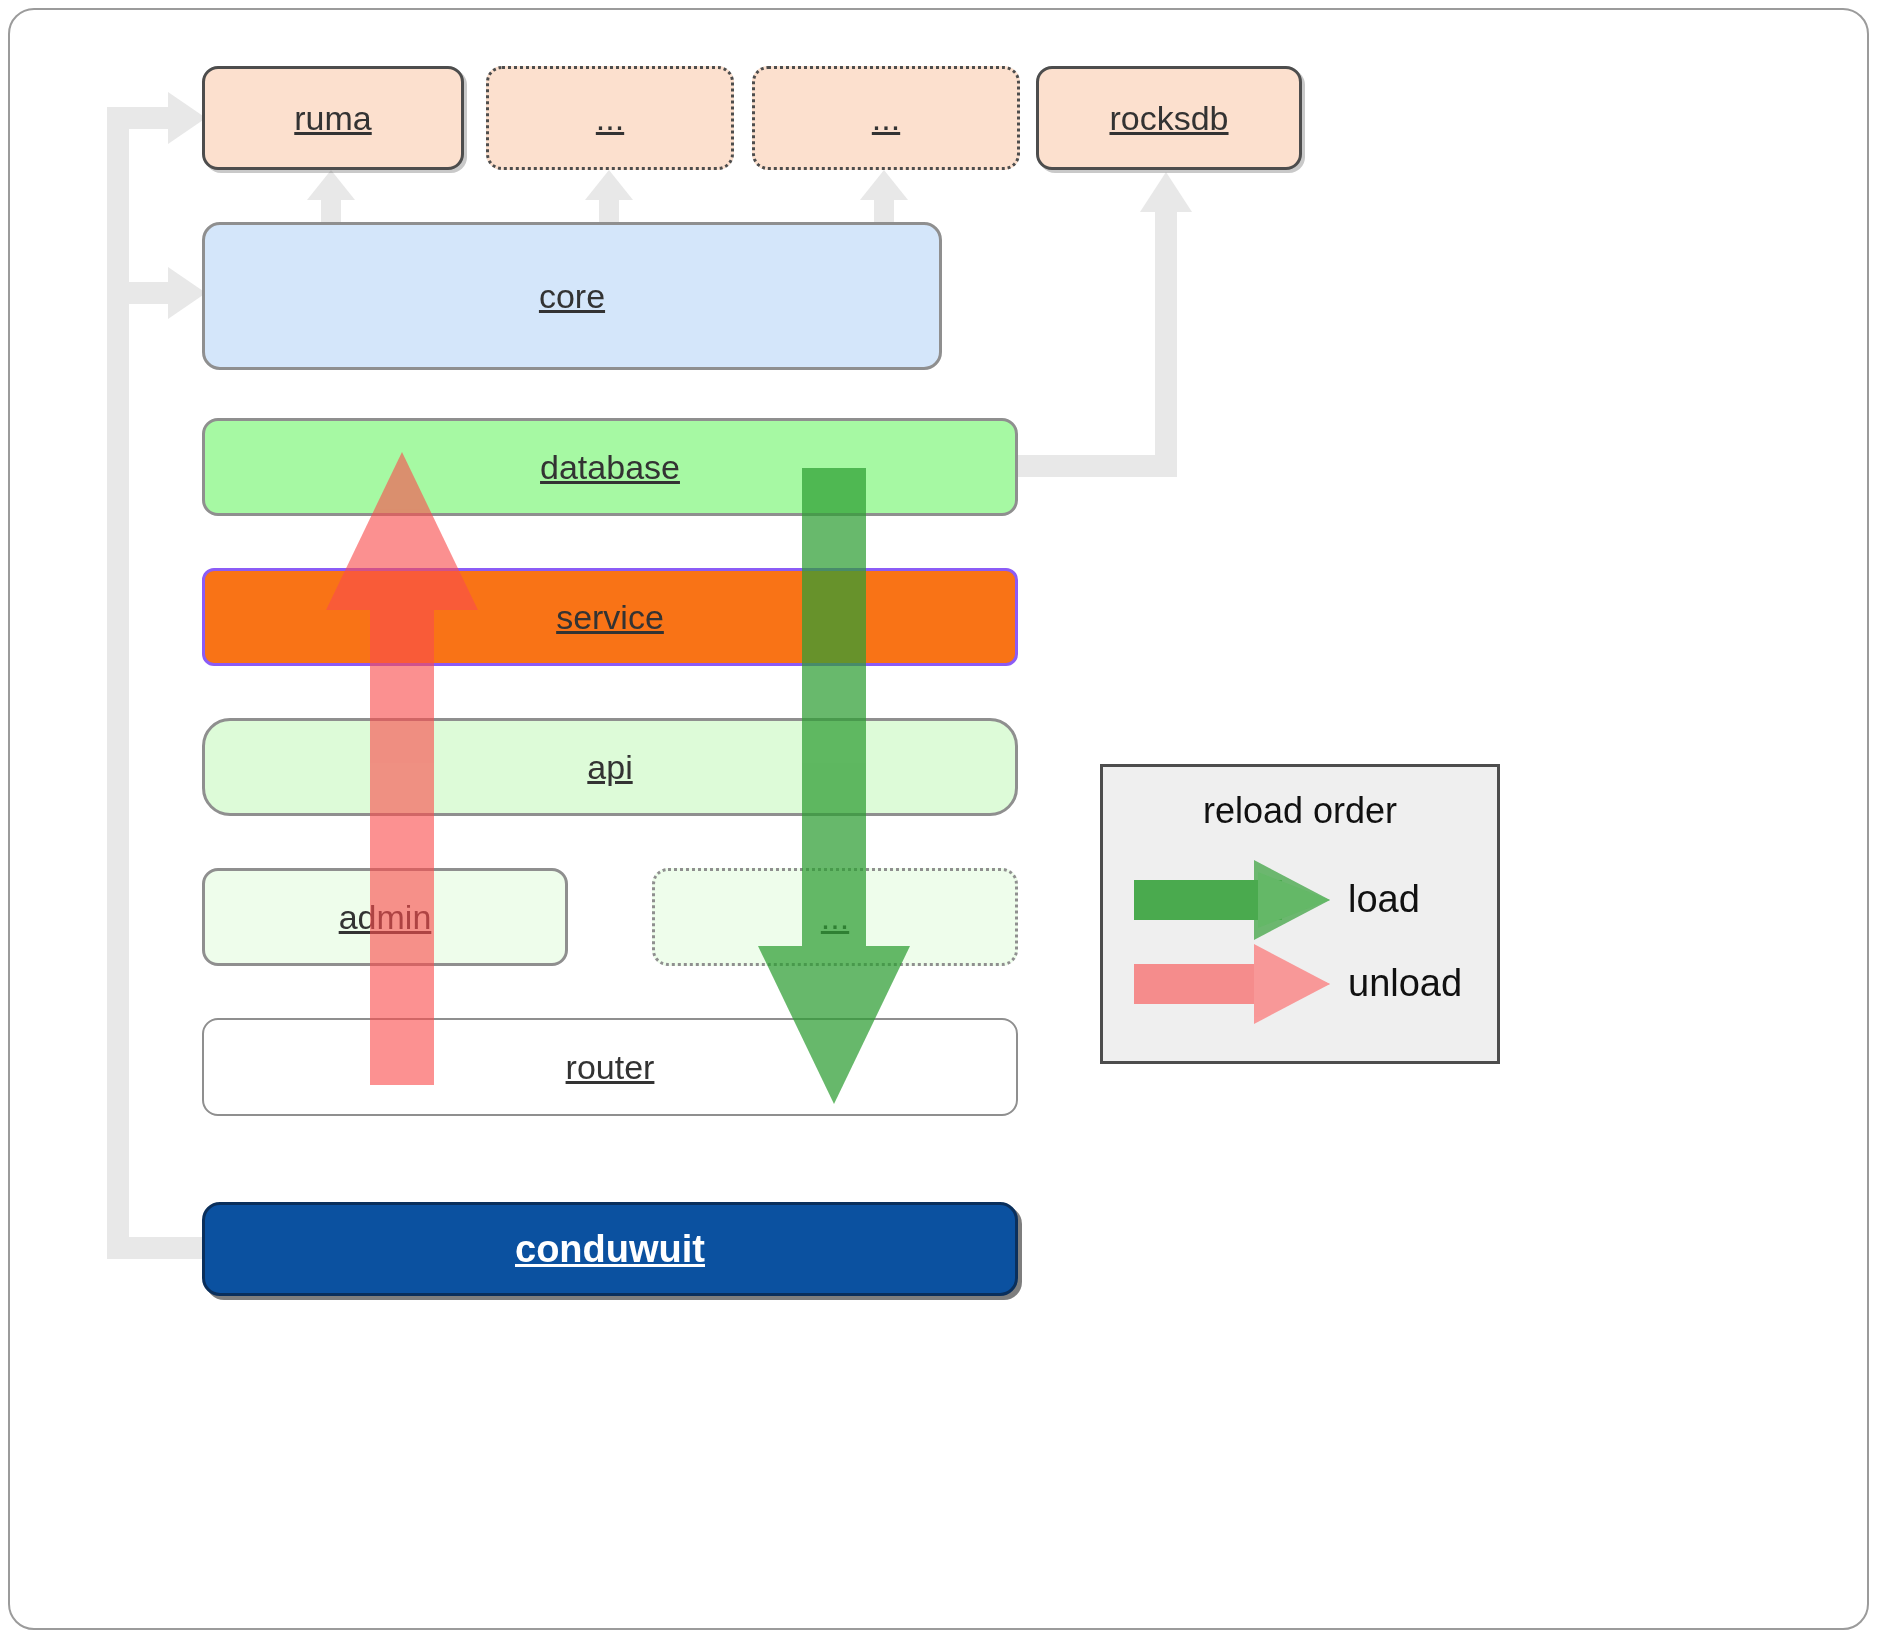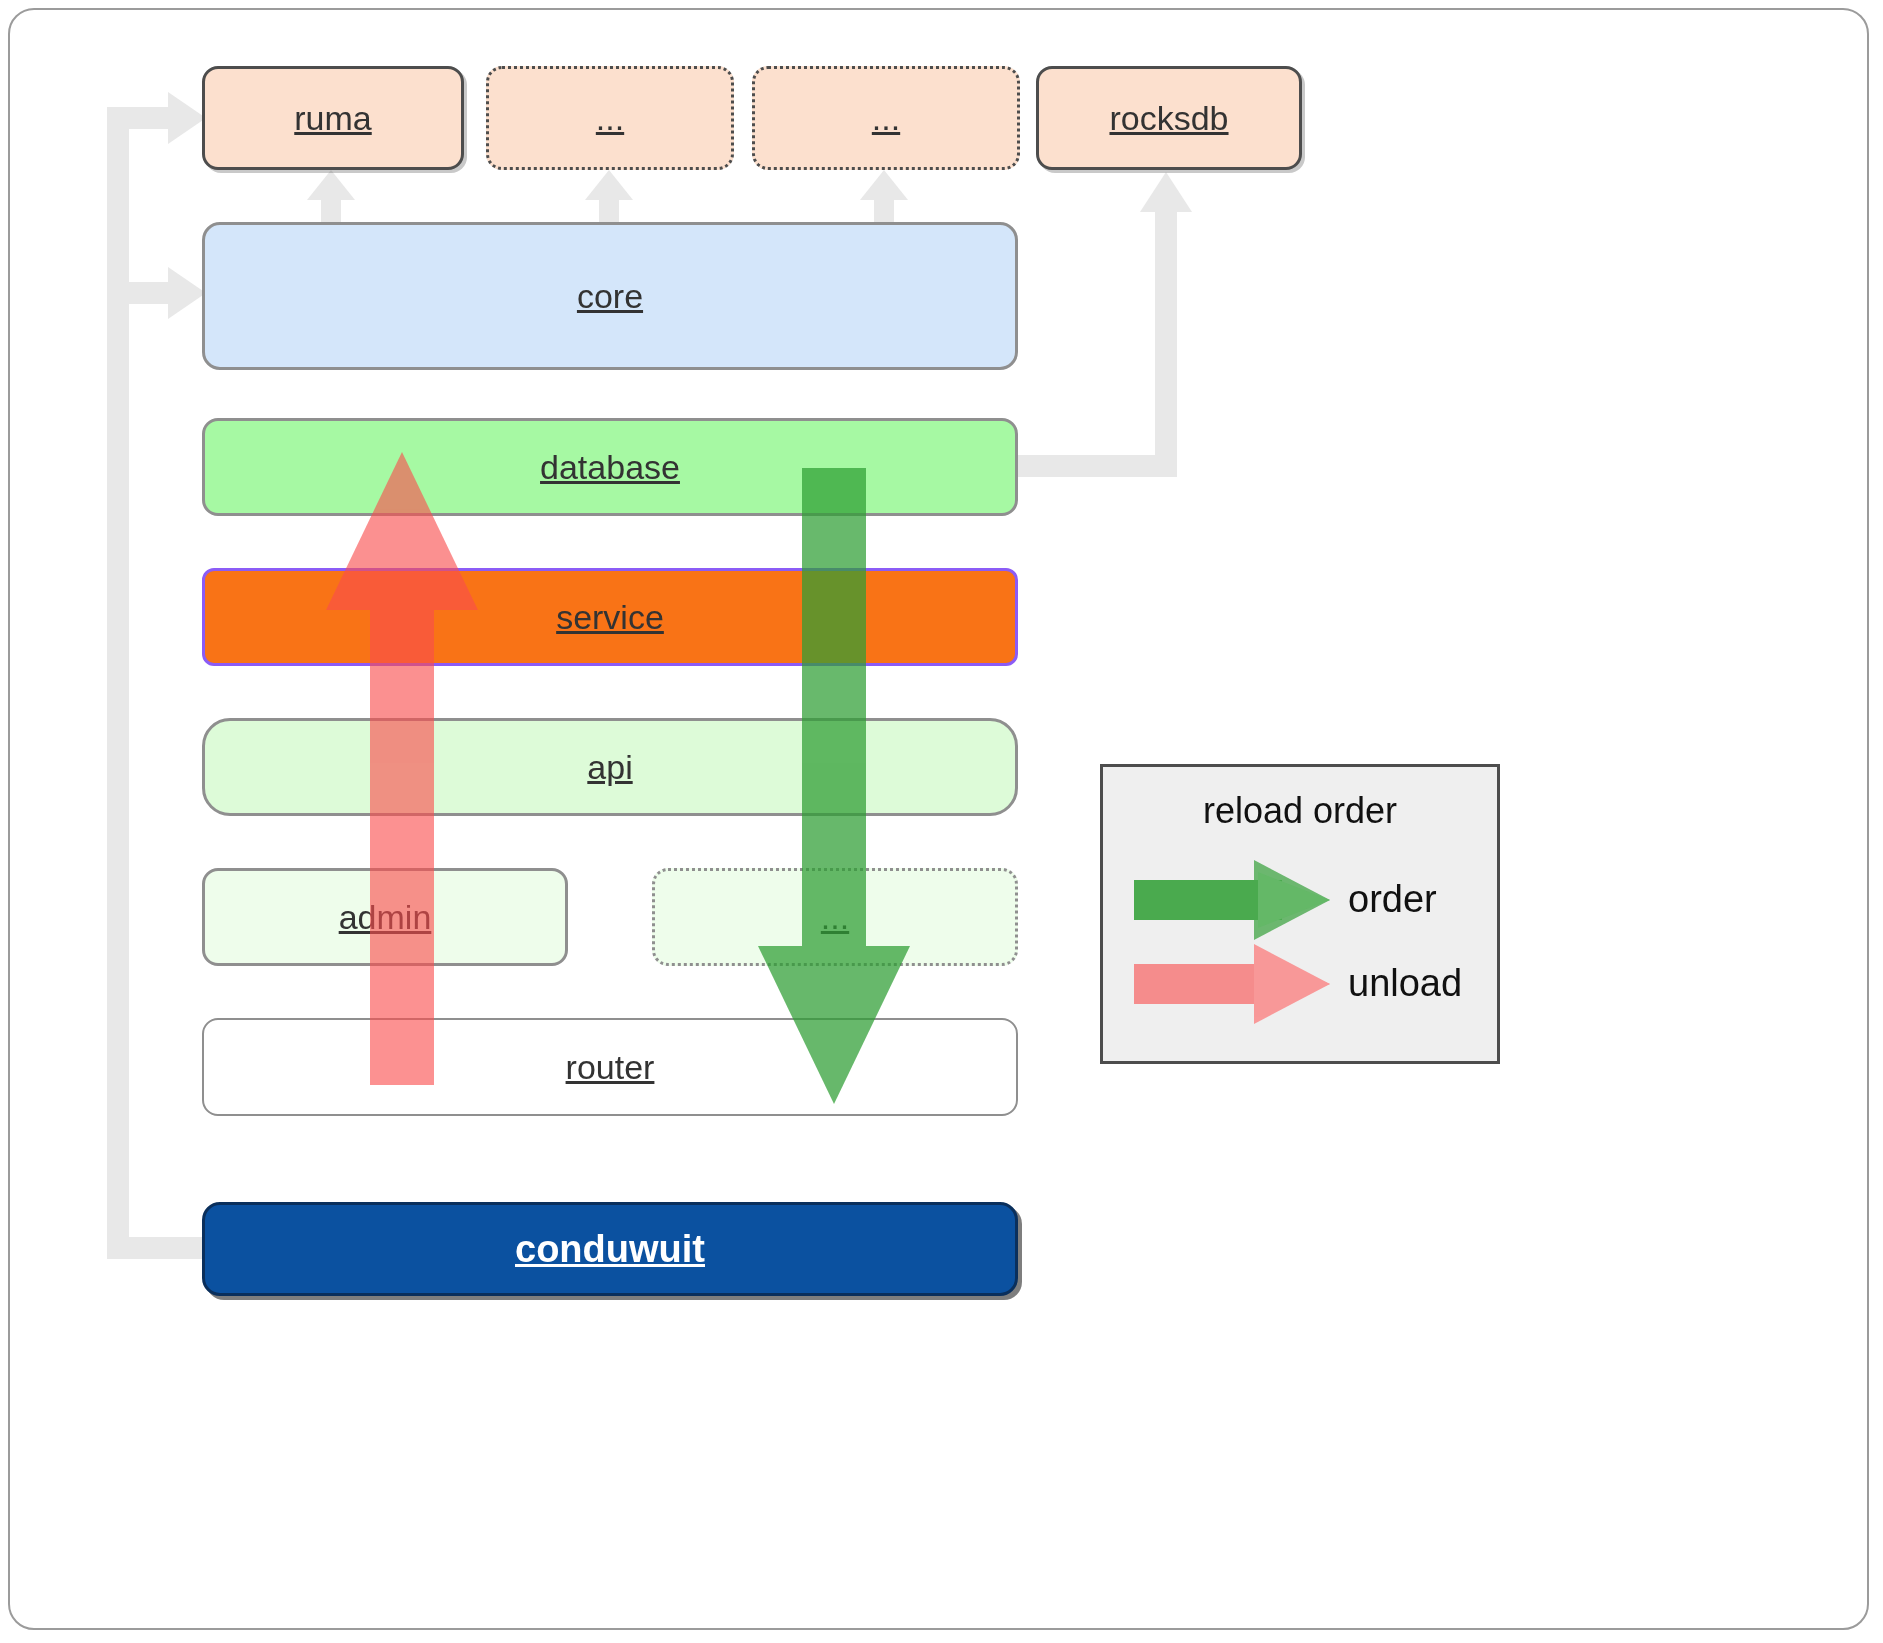--- a/index.html
+++ b/index.html
@@ -91,21 +91,21 @@
   </div>
 
   <div class="box orange-dotted" style="left:752px;top:66px;width:268px;height:104px;">
     <span>...</span>
   </div>
 
   <div class="box orange-solid" style="left:1036px;top:66px;width:266px;height:104px;">
     <span>rocksdb</span>
   </div>
 
-  <div class="box blue" style="left:202px;top:222px;width:816px;height:148px;">
+  <div class="box blue" style="left:202px;top:222px;width:740px;height:148px;">
     <span>core</span>
   </div>
 
   <div class="box g1" style="left:202px;top:418px;width:816px;height:98px;">
     <span>database</span>
   </div>
 
   <div class="box g2" style="left:202px;top:568px;width:816px;height:98px;">
     <span>service</span>
   </div>
@@ -153,17 +153,17 @@
       <path d="M1330,900 L1254,860 L1254,940 z" fill="#2e9e33" opacity="0.8"></path>
       <path d="M1258,872 L1330,900 L1258,928 z" fill="#4caf50"></path>
     </g>
     <g opacity="0.85">
       <rect x="1134" y="964" width="148" height="40" fill="#fa4d4d" opacity="0.72"></rect>
       <path d="M1330,984 L1254,944 L1254,1024 z" fill="#fa8a8a"></path>
       <path d="M1258,956 L1330,984 L1258,1012 z" fill="#fa8a8a"></path>
     </g>
   </svg>
 
-  <div class="legend-label" style="left:1348px;top:878px;">order</div>
+  <div class="legend-label" style="left:1348px;top:878px;">load</div>
 
   <div class="legend-label" style="left:1348px;top:962px;">unload</div>
 
 </div>
 
 </body></html>

